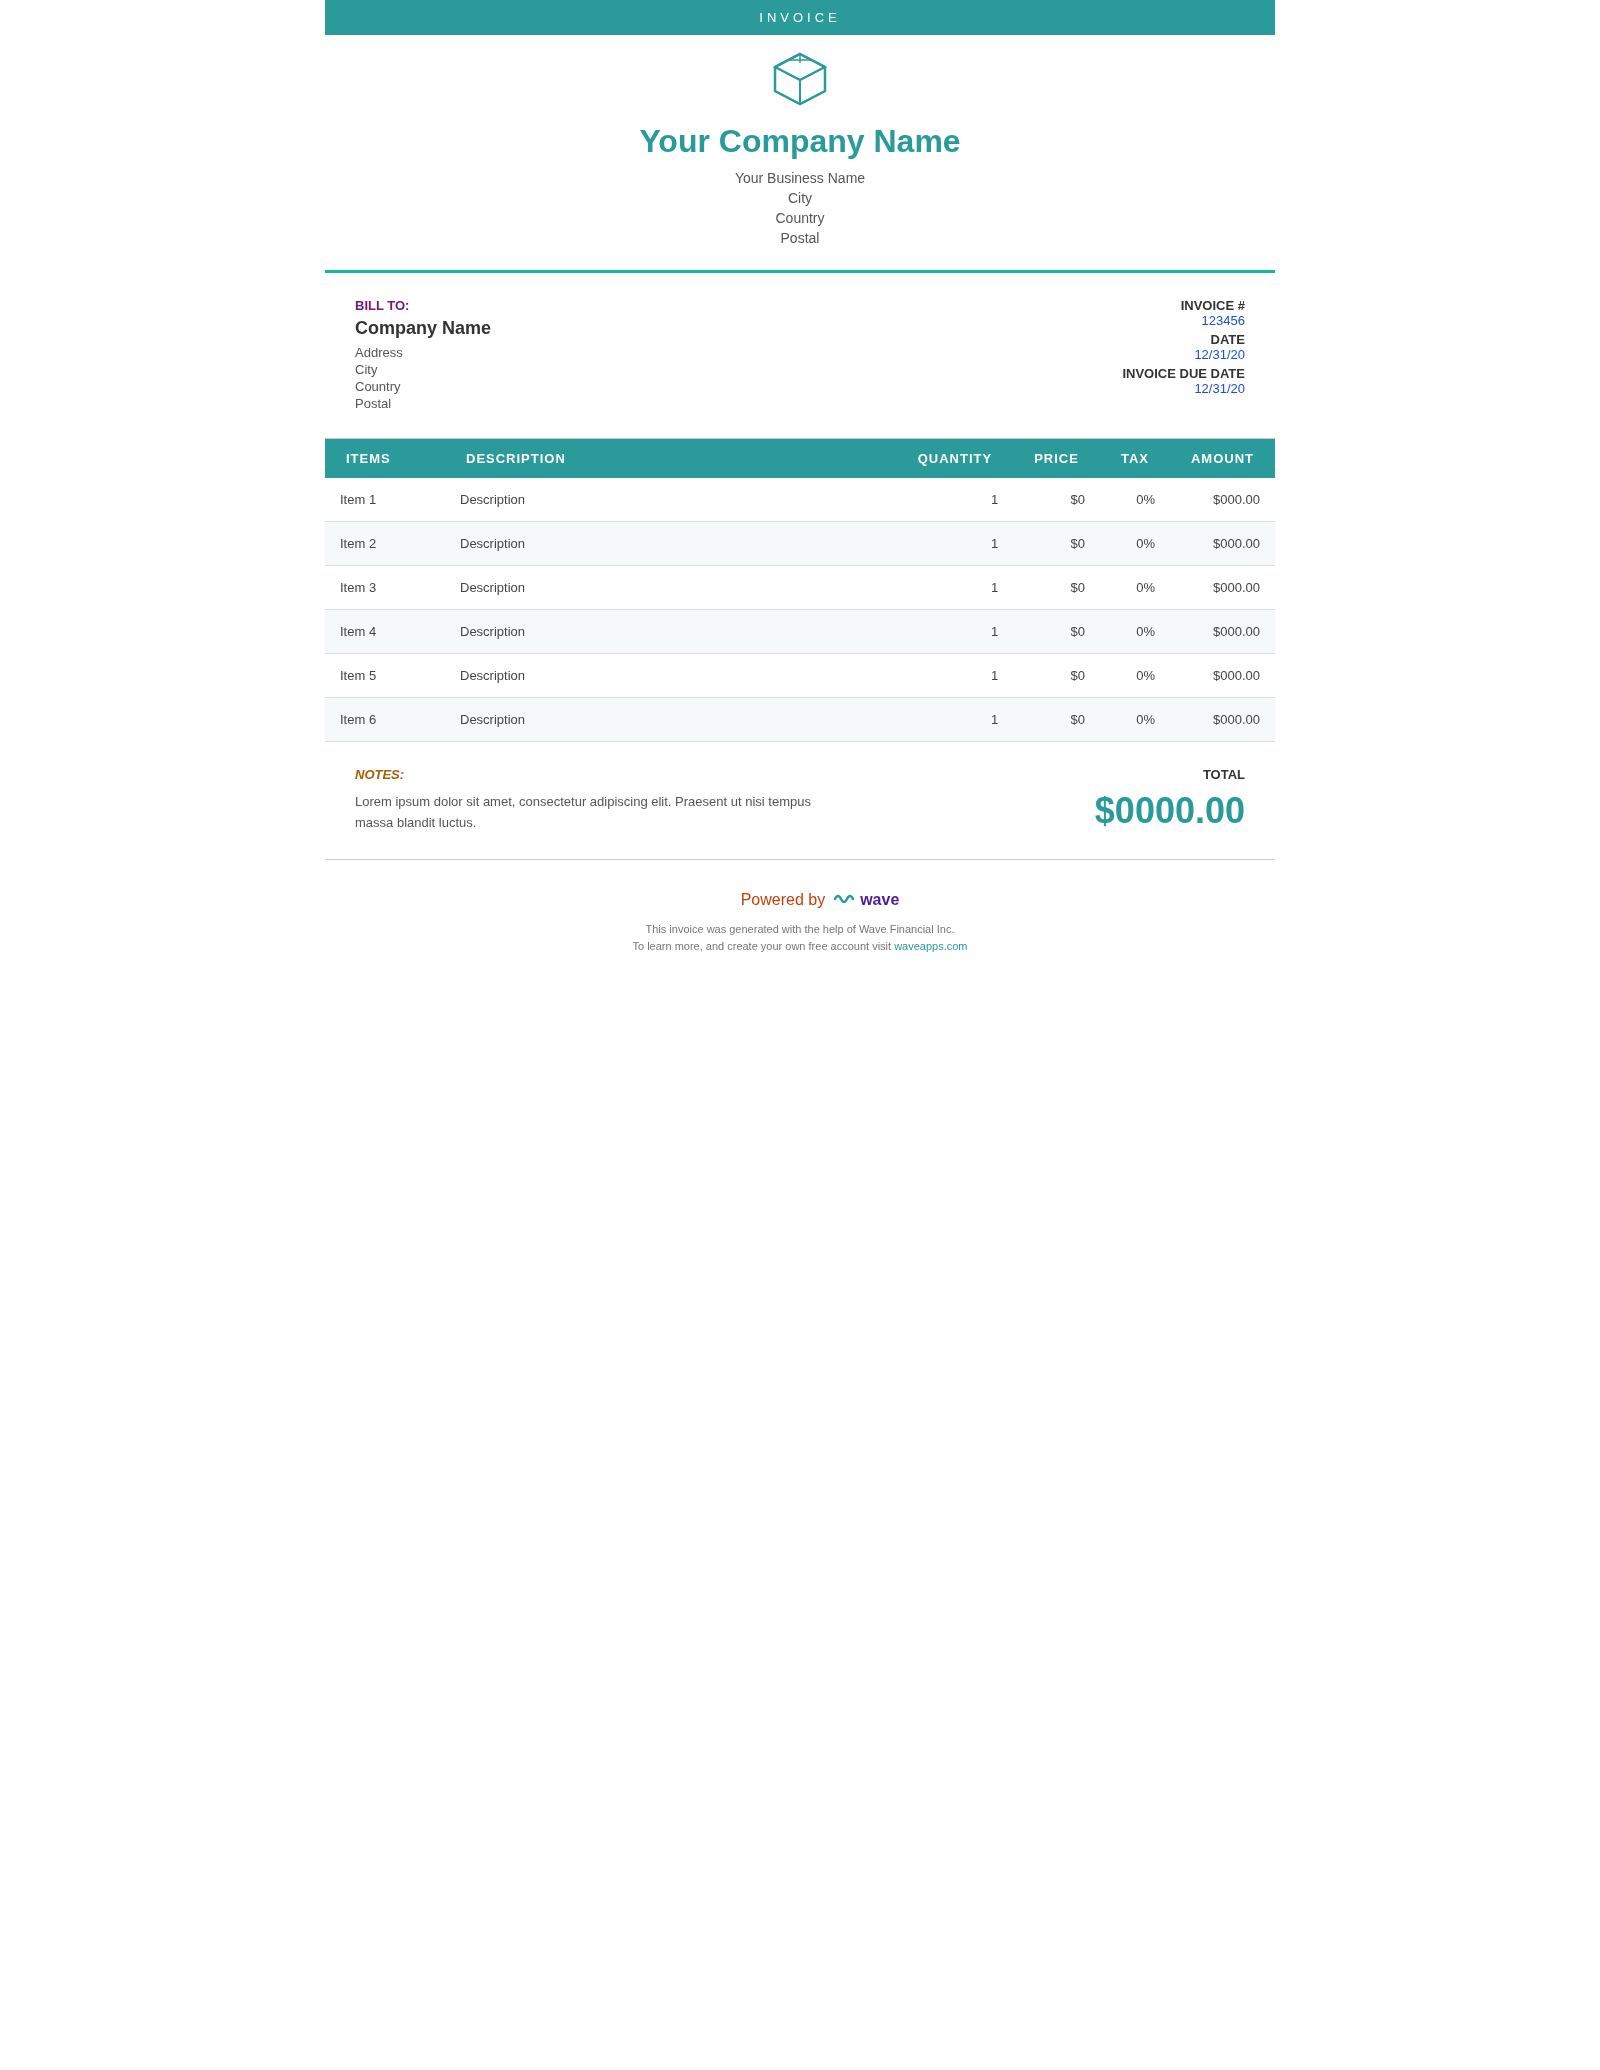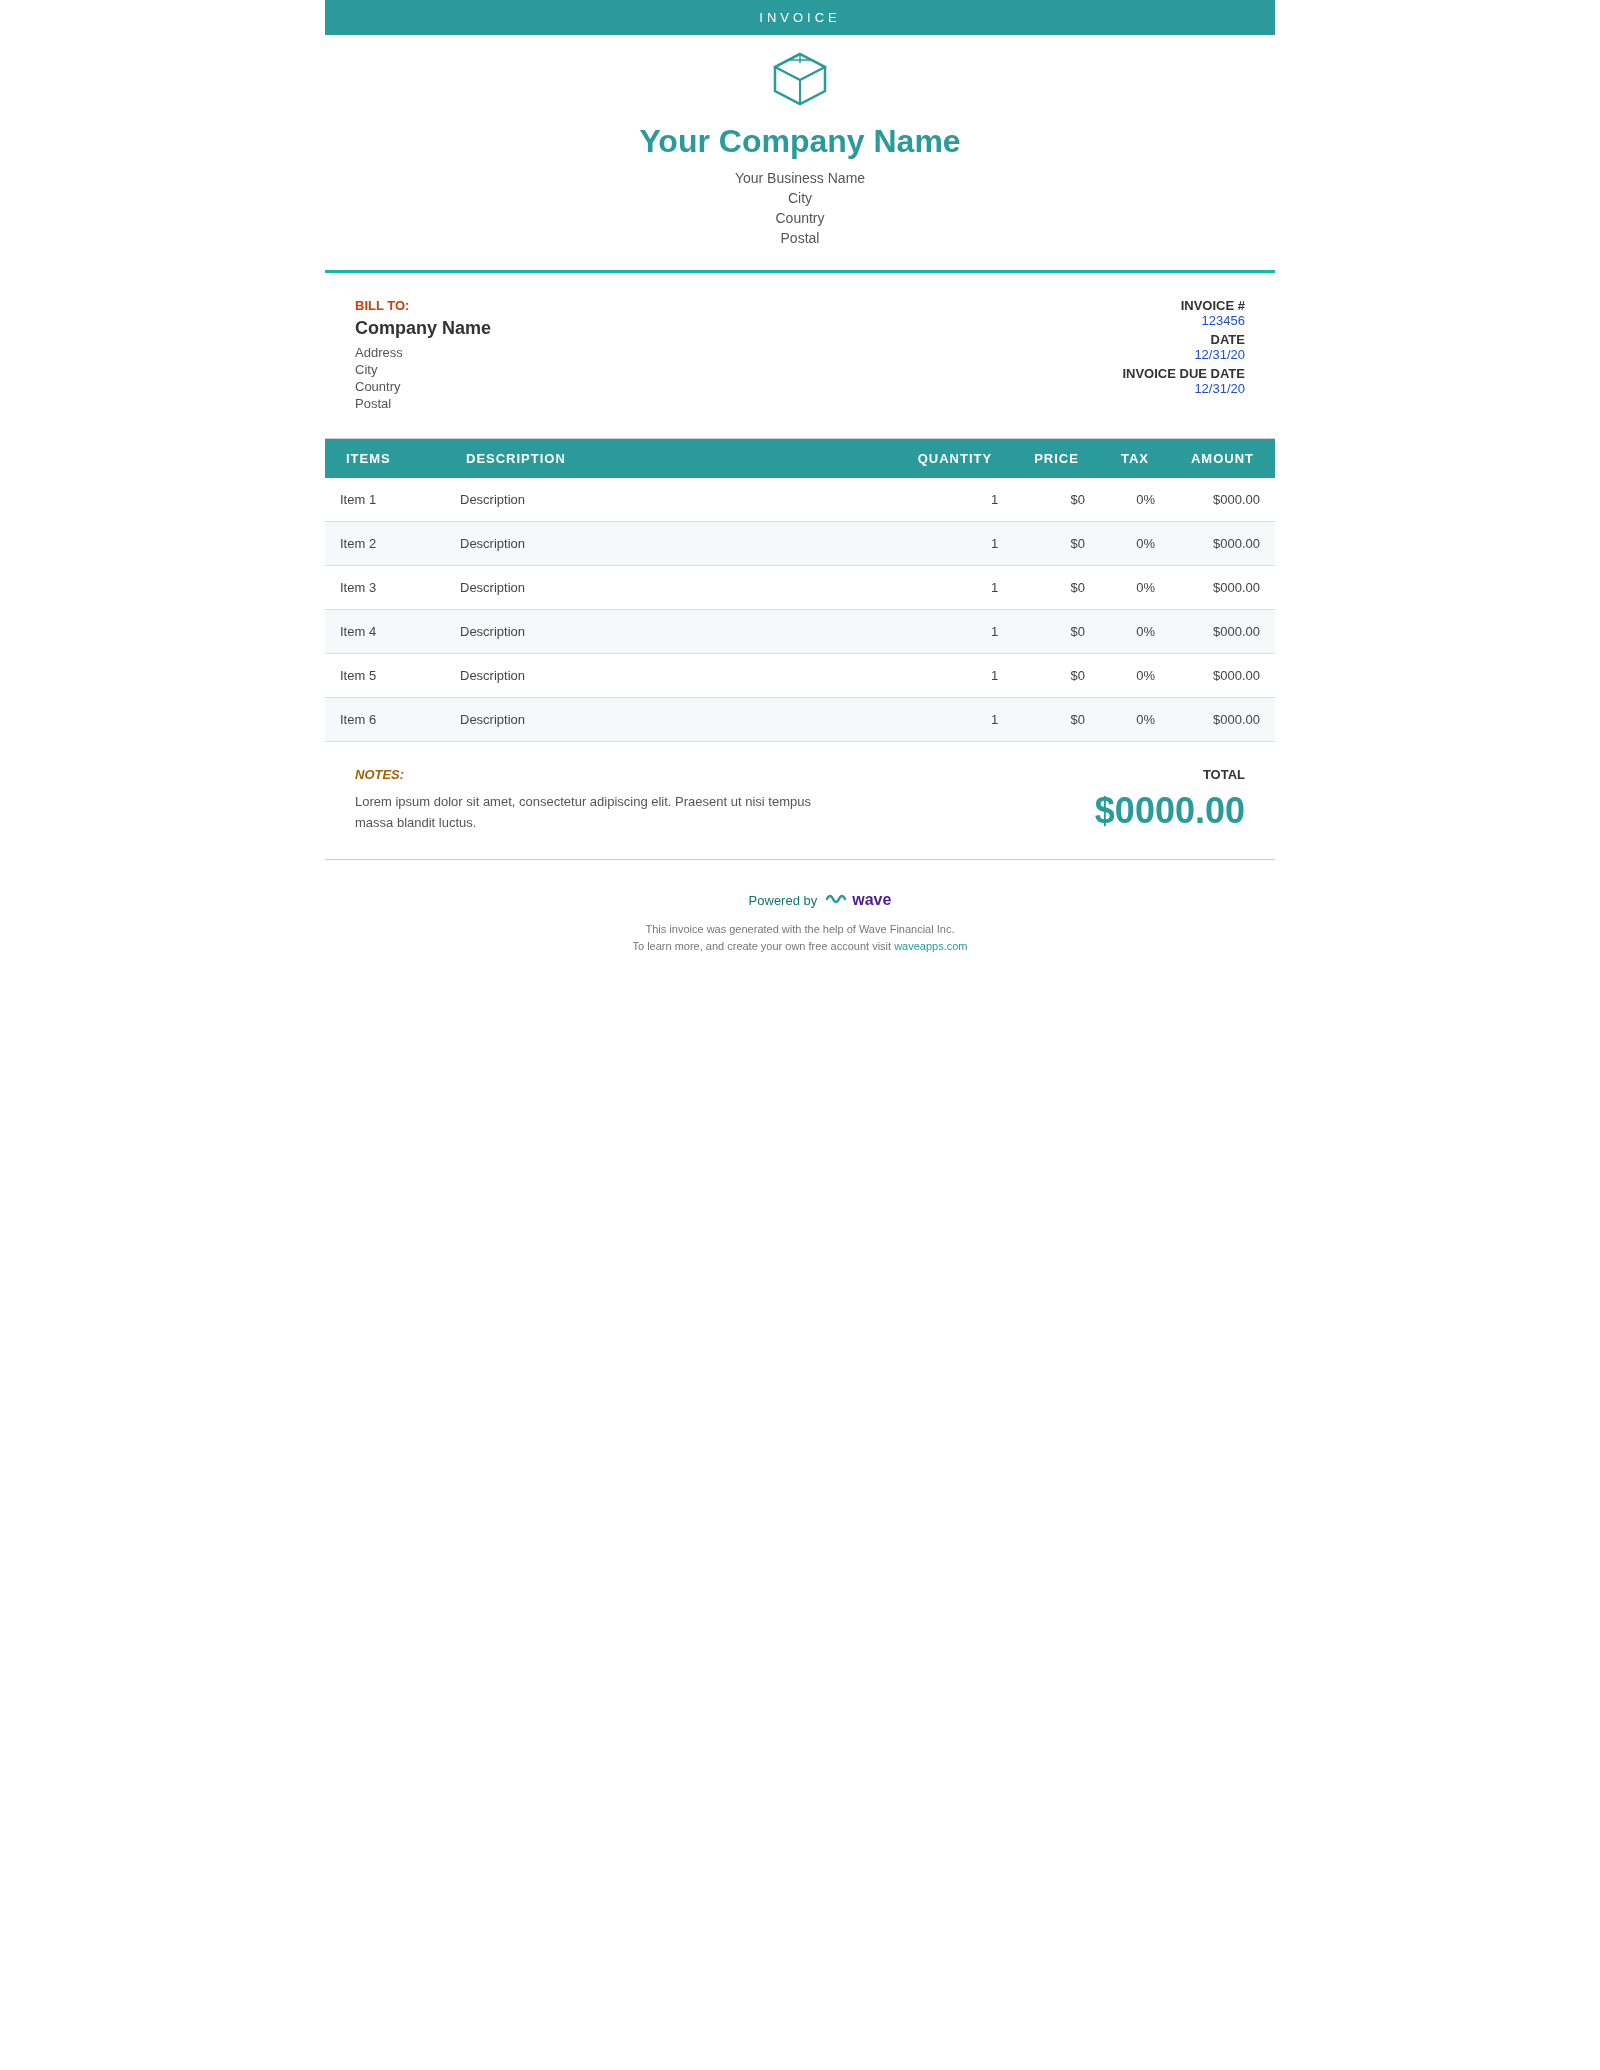--- a/index.html
+++ b/index.html
@@ -59,21 +59,21 @@
       border-bottom: 1px solid #ccc;
     }
 
     .bill-to {
       flex: 1;
     }
 
     .bill-to-label {
       font-size: 13px;
       font-weight: bold;
-      color: #c2410c;
+      color: #701a75;
       margin-bottom: 5px;
     }
 
     .bill-to-company {
       font-size: 18px;
       font-weight: bold;
       color: #333;
       margin-bottom: 6px;
     }
 
@@ -201,22 +201,22 @@
 
     .powered-by {
       display: flex;
       align-items: center;
       justify-content: center;
       gap: 8px;
       margin-bottom: 10px;
     }
 
     .powered-by-text {
-      font-size: 13px;
-      color: #0f766e;
+      font-size: 16px;
+      color: #c2410c;
       margin-left: 40px;
     }
 
     .wave-logo {
       display: flex;
       align-items: center;
       gap: 5px;
     }
 
     .wave-icon {

